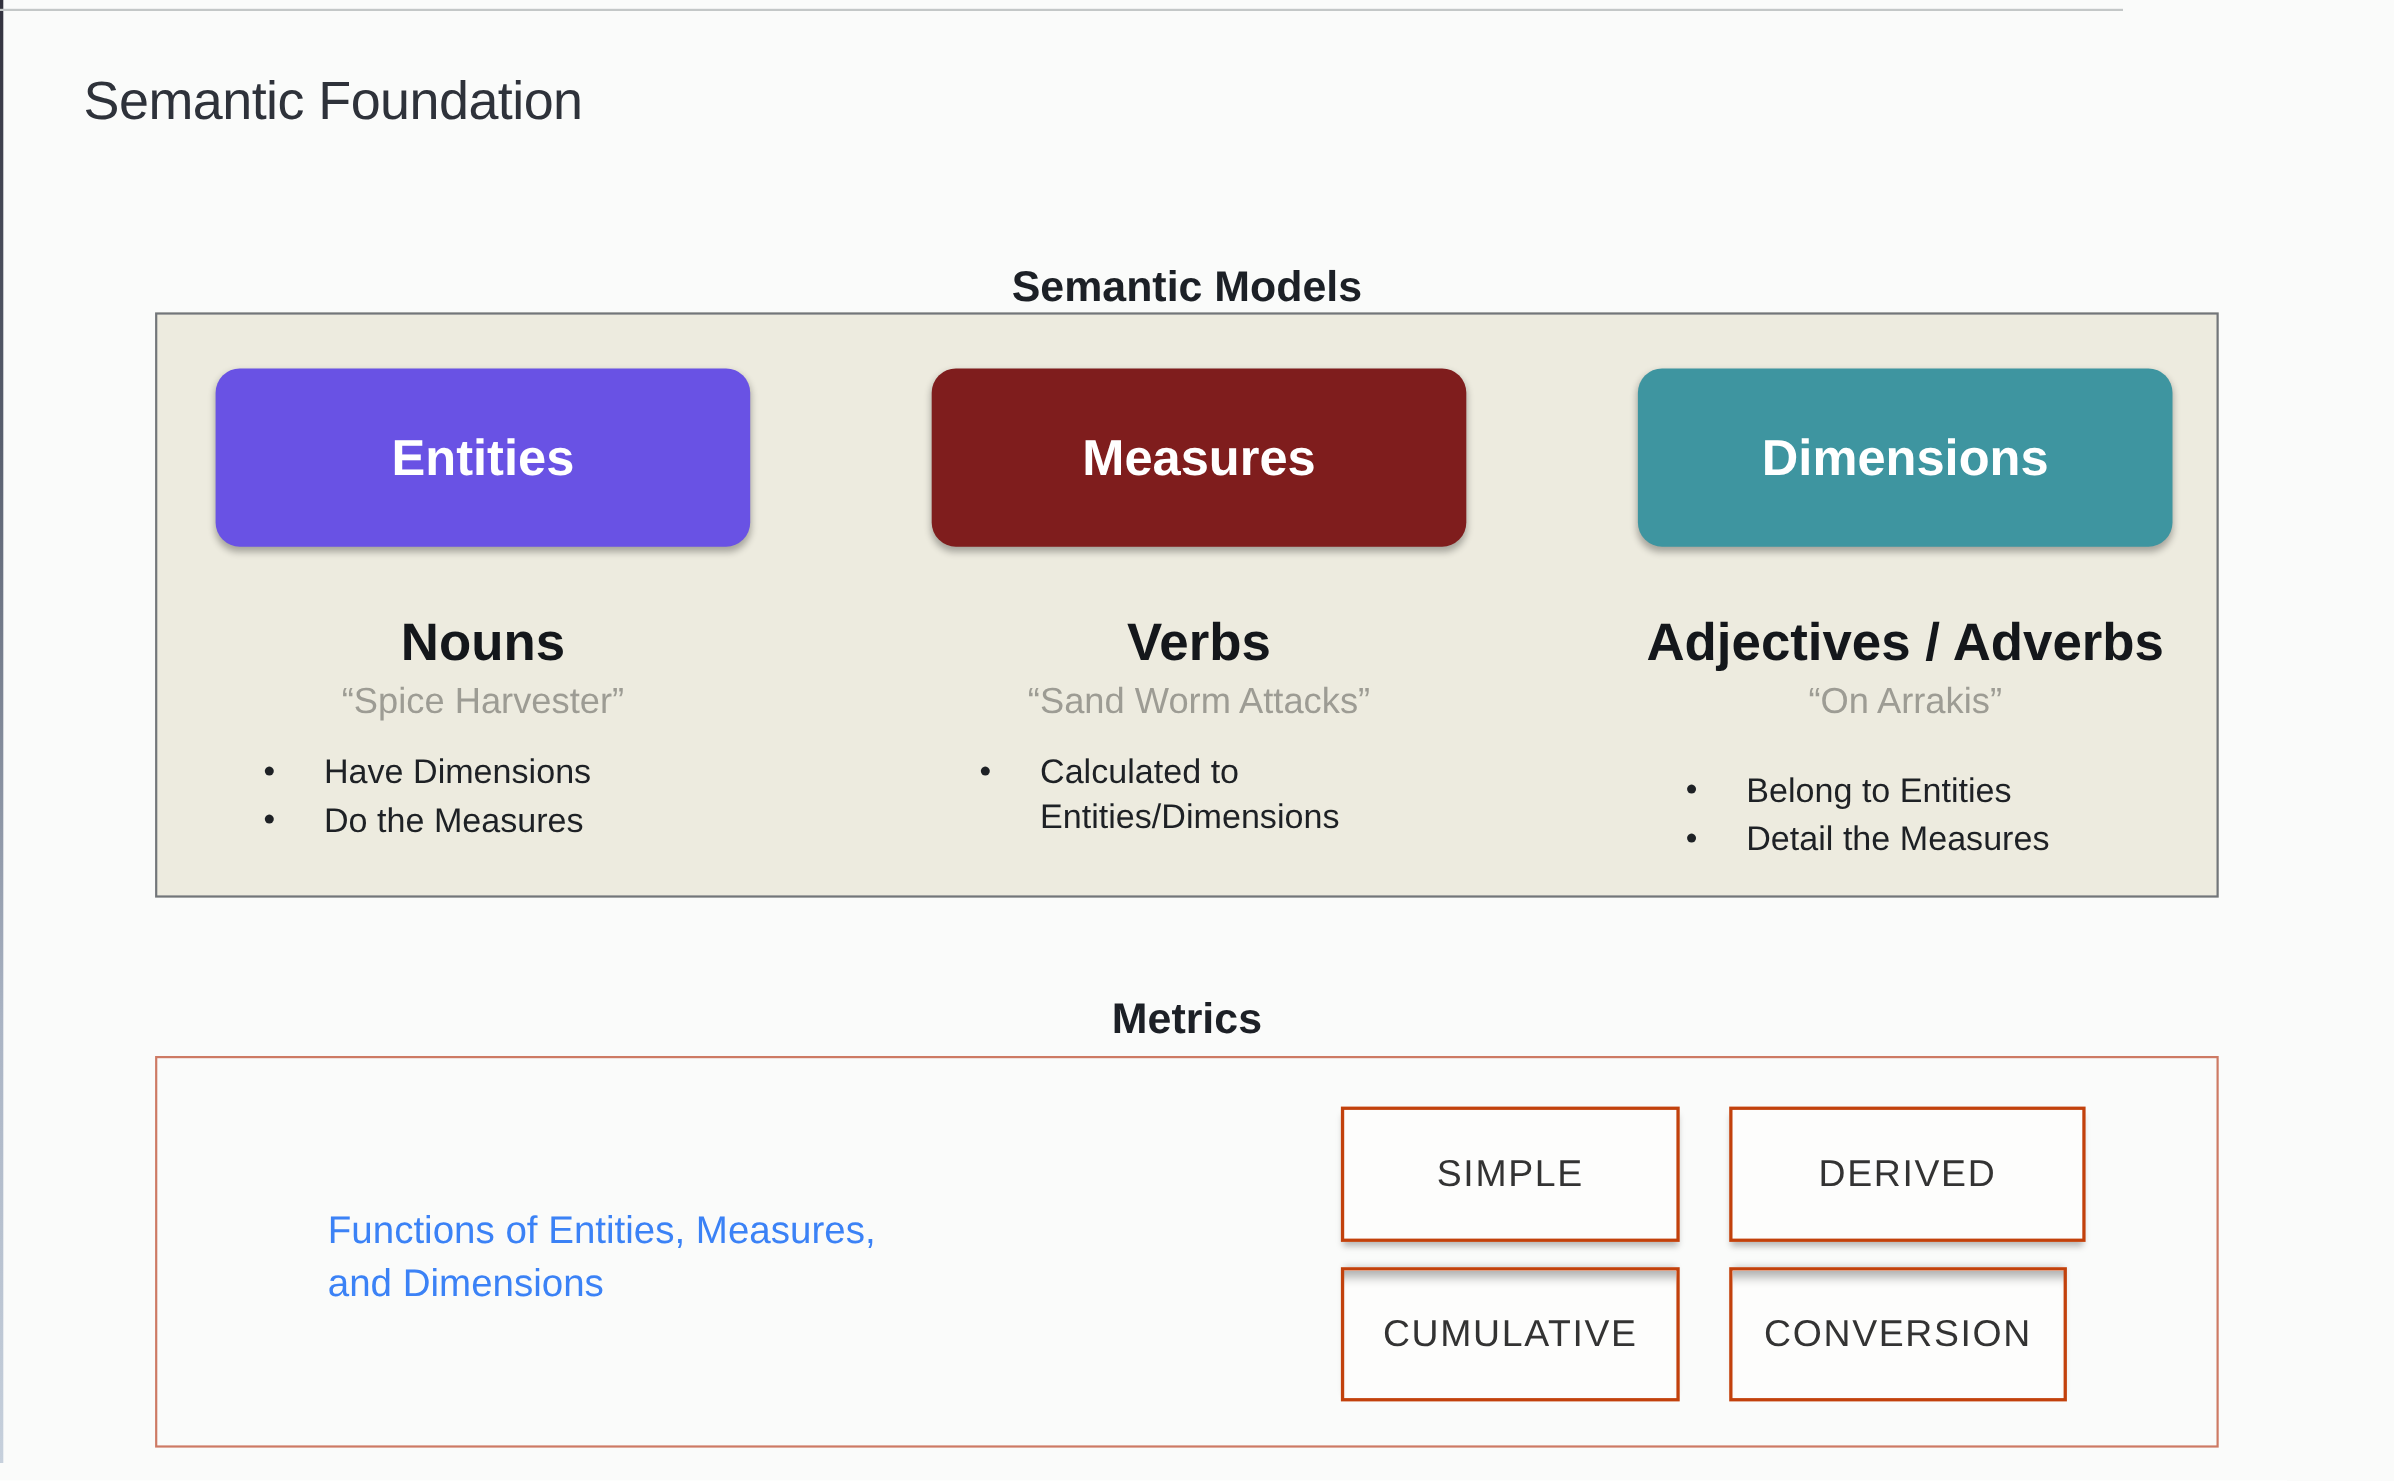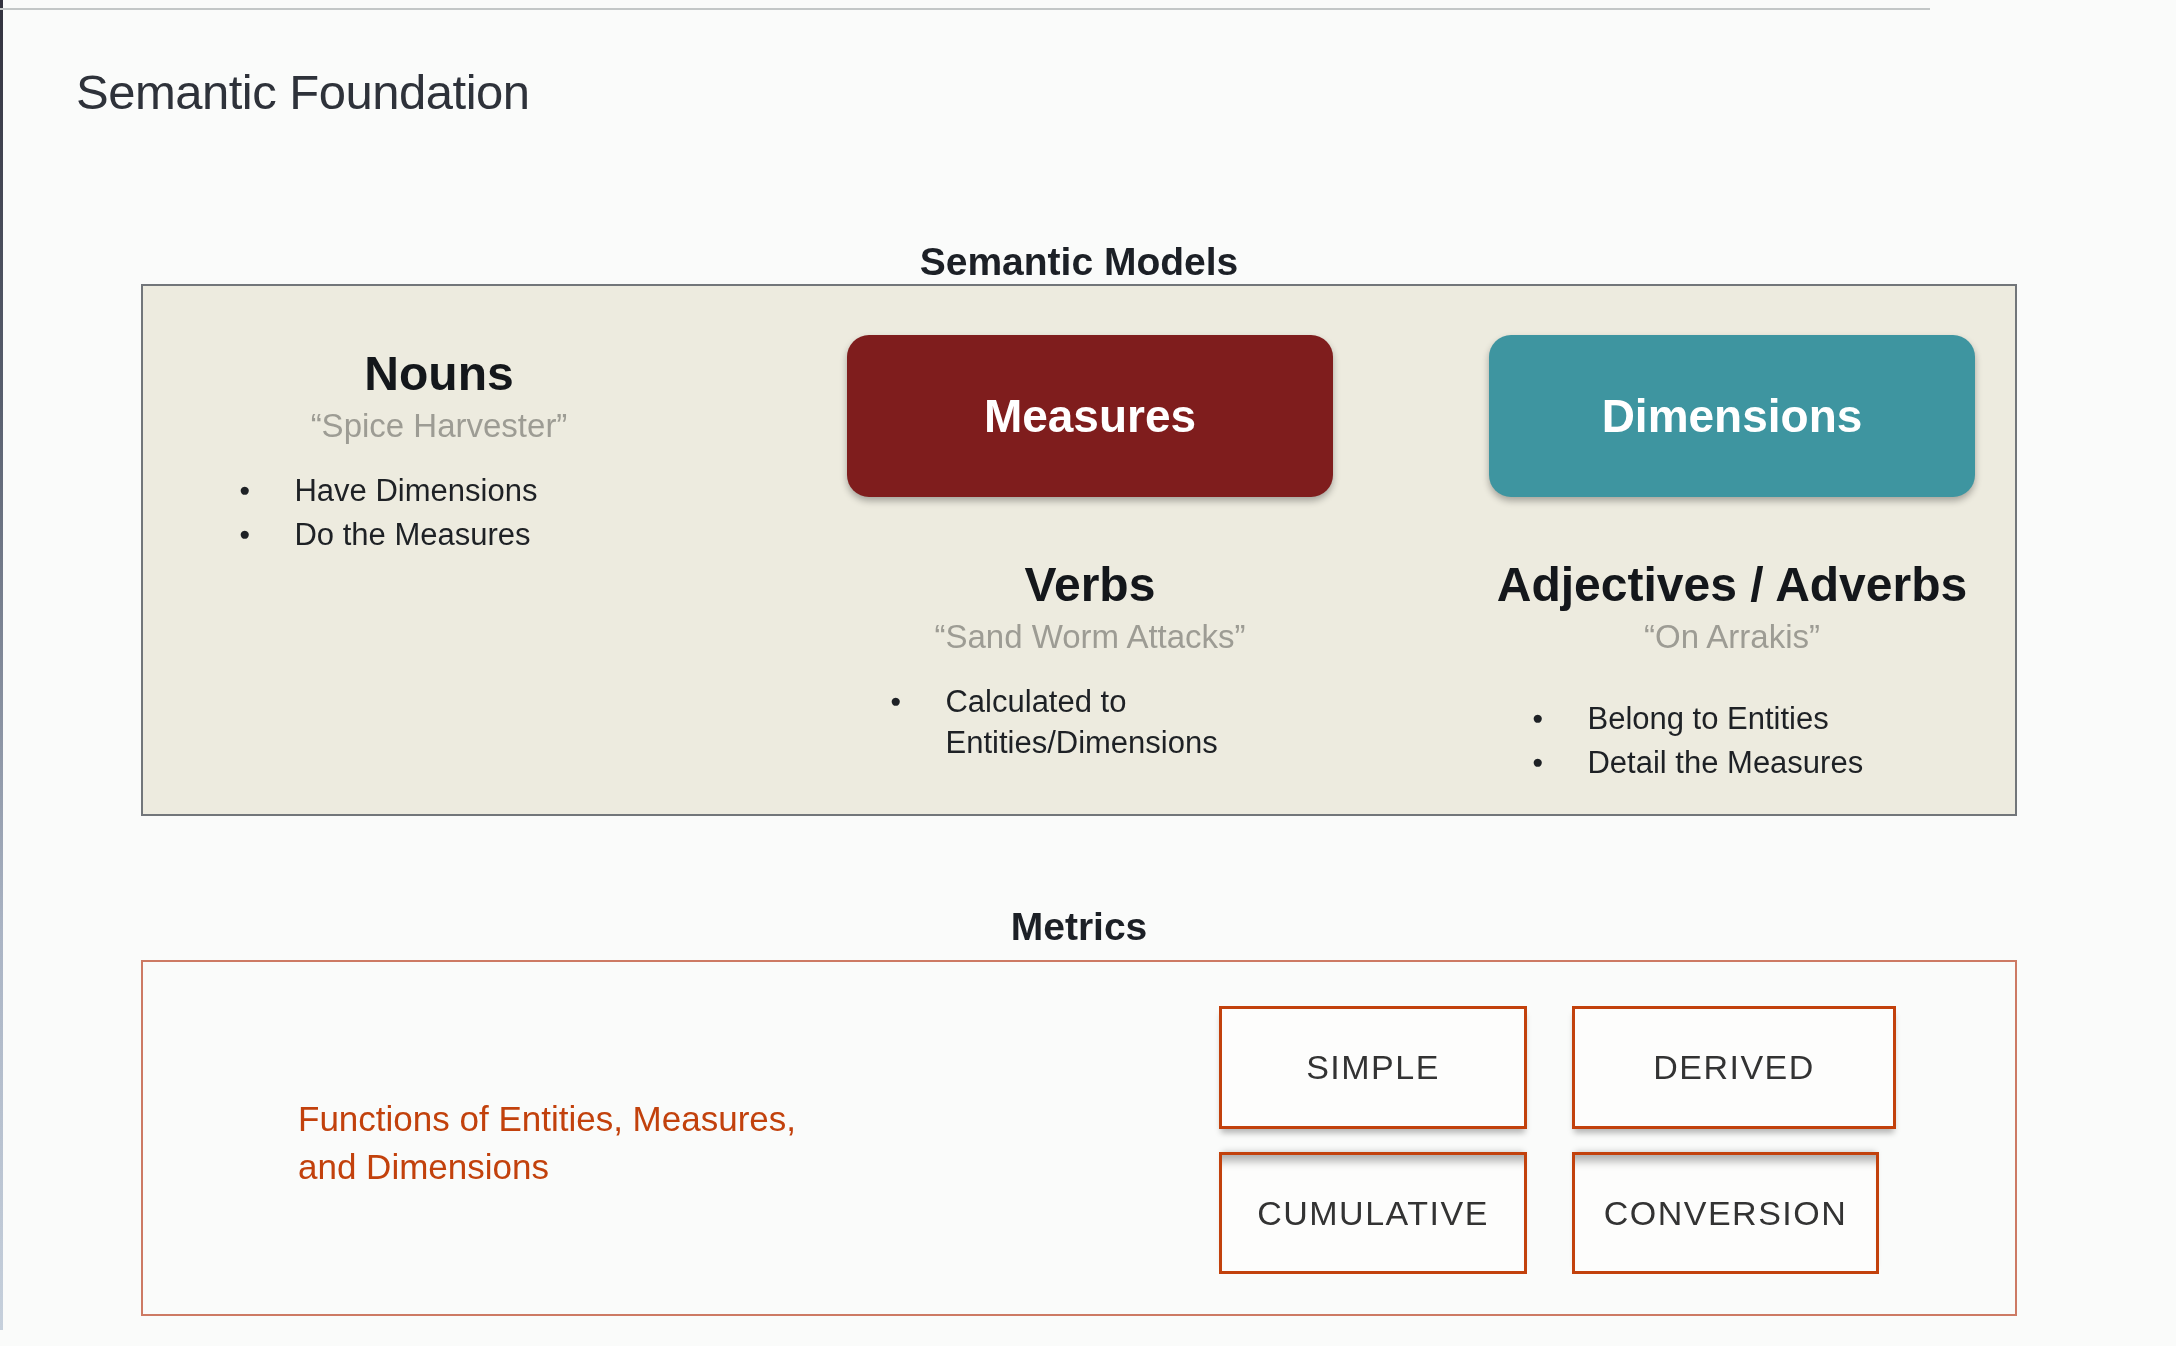--- a/index.html
+++ b/index.html
@@ -63,21 +63,21 @@
   .bullet-text { font-size: 31px; line-height: 1.32; color: #1e2125; }
   .col-measures .bullet-text { max-width: 300px; }
 
   
   .metrics-box {
     position: absolute; left: 141px; top: 960px; width: 1876px; height: 356px;
     border: 2px solid #cd7a64; box-sizing: border-box; background: transparent;
   }
   .metrics-desc {
     position: absolute; left: 155px; top: 133px;
-    font-size: 35px; line-height: 1.38; color: #c2410c; white-space: pre-line;
+    font-size: 35px; line-height: 1.38; color: #3b82f6; white-space: pre-line;
   }
   .metric-type {
     position: absolute; box-sizing: border-box;
     border: 3px solid #c2410c; background: #fdfdfc;
     display: flex; align-items: center; justify-content: center;
     font-size: 34px; letter-spacing: 1.5px; color: #333333;
   }
   .mt-simple     { left: 1076px; top: 44px;  width: 308px; height: 123px; box-shadow: 0 6px 6px -2px rgba(0,0,0,0.28); }
   .mt-derived    { left: 1429px; top: 44px;  width: 324px; height: 123px; box-shadow: 0 6px 6px -2px rgba(0,0,0,0.28); }
   .mt-cumulative { left: 1076px; top: 190px; width: 308px; height: 122px;
@@ -93,20 +93,21 @@
   <div class="frame-left"></div>
   <div class="frame-top"></div>
 
   <div class="page-title">Semantic Foundation</div>
 
   <div class="section-heading sm-heading">Semantic Models</div>
 
   <div class="sm-box">
 
     <div class="sm-col col-entities">
+      <div class="pill" style="background-color: rgb(105, 82, 228);">Entities</div>
       <div class="col-subtitle">Nouns</div>
       <div class="col-quote">“Spice Harvester”</div>
       <ul class="col-bullets">
         <li>
           <span class="bullet-dot">●</span>
           <span class="bullet-text">Have Dimensions</span>
         </li>
         <li>
           <span class="bullet-dot">●</span>
           <span class="bullet-text">Do the Measures</span>

